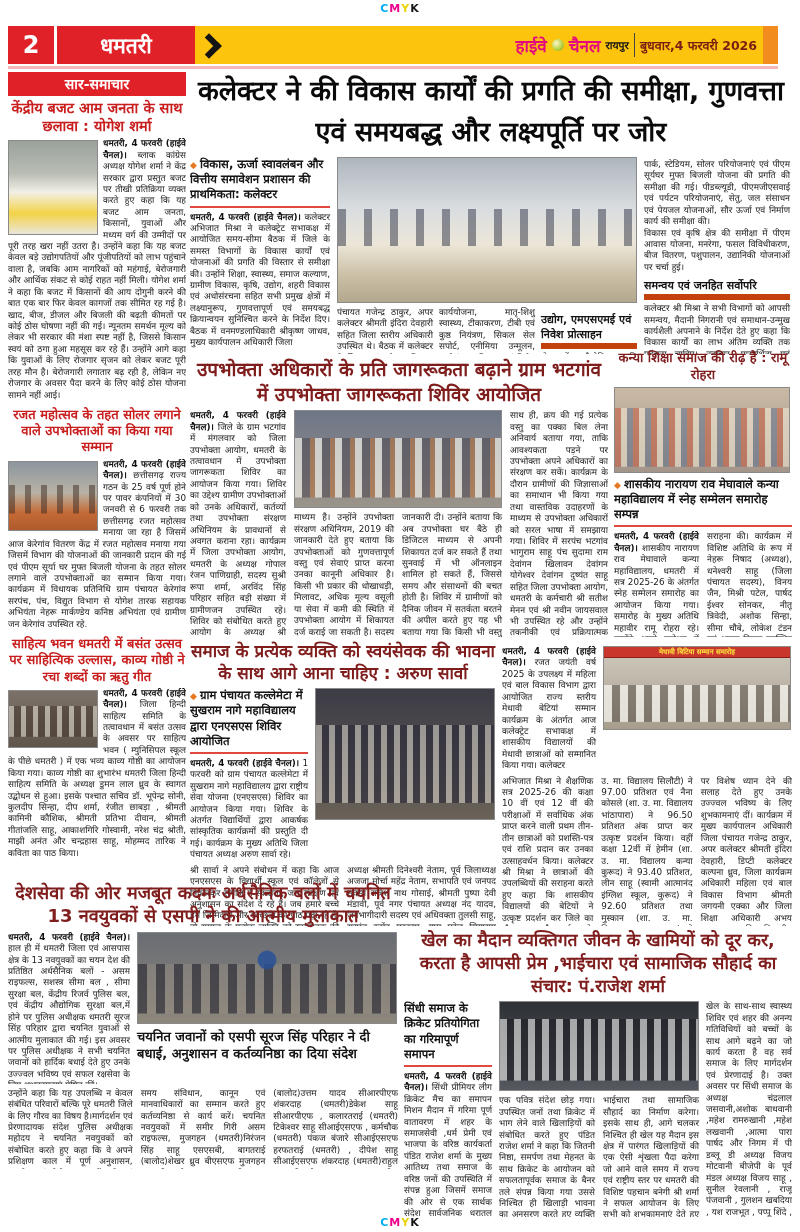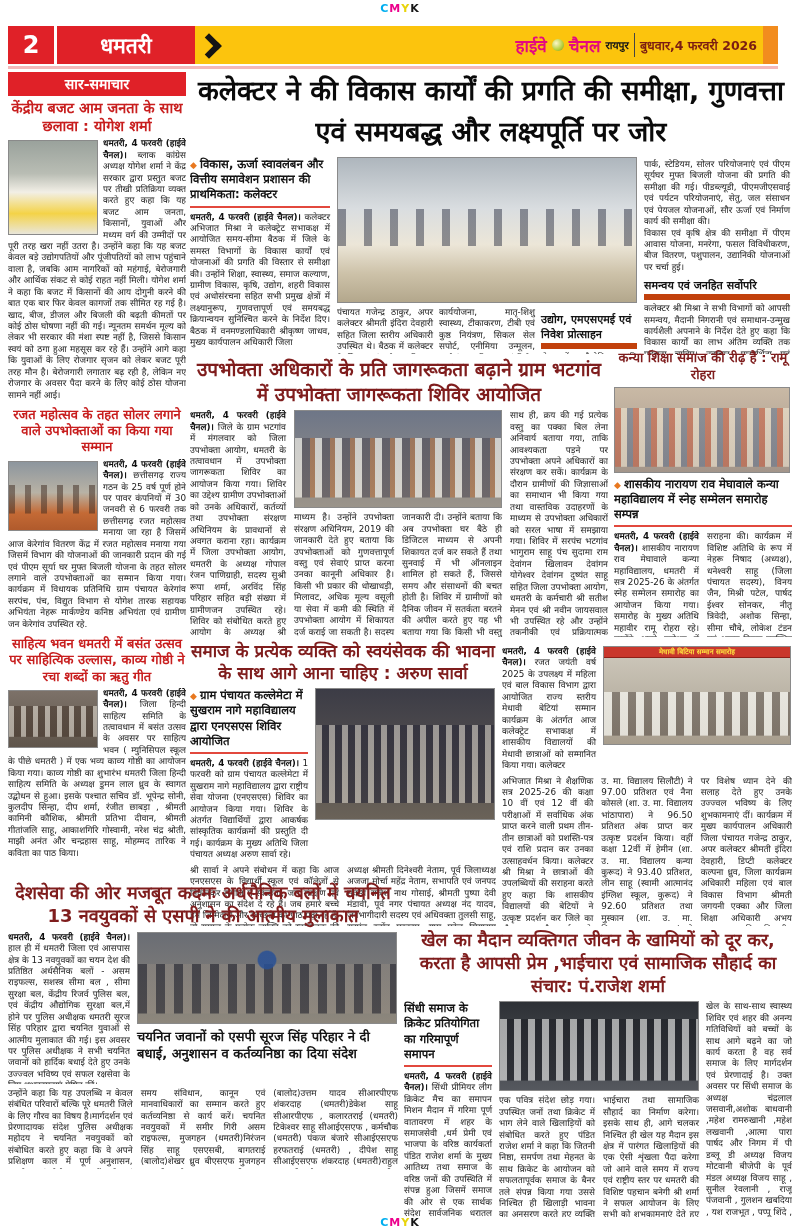--- a/index.html
+++ b/index.html
@@ -175,21 +175,21 @@
         <div class="bt"><b class="dl">धमतरी, 4 फरवरी (हाईवे चैनल)। </b><span>1 फरवरी को ग्राम पंचायत कल्लेमेटा में सुखराम नागे महाविद्यालय द्वारा राष्ट्रीय सेवा योजना (एनएसएस) शिविर का आयोजन किया गया। शिविर के अंतर्गत विद्यार्थियों द्वारा आकर्षक सांस्कृतिक कार्यक्रमों की प्रस्तुति दी गई। कार्यक्रम के मुख्य अतिथि जिला पंचायत अध्यक्ष अरुण सार्वा रहे।</span></div>
       </div>
       <div class="photo ph-nss" style="width:180px;height:132px;"></div>
     </div>
     <div class="cols2 bt">श्री सार्वा ने अपने संबोधन में कहा कि आज एनएसएस के विद्यार्थी स्कूल एवं कॉलेजों से निकलकर समाज में स्वच्छता, जल संरक्षण एवं अनुशासन का संदेश दे रहे हैं। जब हमारे बच्चे हमें जिम्मेदारी और स्वच्छता का पाठ पढ़ा रहे हैं, तो समाज के प्रत्येक व्यक्ति को स्वयंसेवक की भावना के साथ आगे आना चाहिए। कार्यक्रम में जनभागीदारी समिति अध्यक्ष एवं वन सभापति जिला पंचायत सदस्य अजय ध्रुव, नगरी जनपद उपाध्यक्ष हृदय साहू, पूर्व जनपद पंचायत अध्यक्ष श्रीमती दिनेश्वरी नेताम, पूर्व जिलाध्यक्ष अजजा मोर्चा महेंद्र नेताम, सभापति एवं जनपद सदस्य राजेश नाथ गोसाई, श्रीमती पुष्पा देवी मंडावी, पूर्व नगर पंचायत अध्यक्ष नंद यादव, जनभागीदारी सदस्य एवं अधिवक्ता तुलसी साहू, सरपंच रूपेंद मरकाम, ग्राम पटेल सियाराम पटेल, मितानिन श्रीमती यशोदा मंडावी, महाविद्यालय के प्राचार्य अश्वनी ध्रुव, कार्यक्रम प्रभारी आर. आर. मेहरा सहित बड़ी संख्या में ग्रामीणजन उपस्थित रहे।</div>
   </div>
 
   <div class="blk art-medhavi">
     <div class="row" style="gap:7px;margin-top:6px;">
       <div class="bt" style="width:94px;"><b class="dl">धमतरी, 4 फरवरी (हाईवे चैनल)। </b><span>रजत जयंती वर्ष 2025 के उपलक्ष्य में महिला एवं बाल विकास विभाग द्वारा आयोजित राज्य स्तरीय मेधावी बेटियां सम्मान कार्यक्रम के अंतर्गत आज कलेक्ट्रेट सभाकक्ष में शासकीय विद्यालयों की मेधावी छात्राओं को सम्मानित किया गया। कलेक्टर</span></div>
-      <div class="photo ph-medhavi" style="width:188px;height:99px;">
+      <div class="photo ph-medhavi" style="width:188px;height:84px;">
         <div class="ph-banner">मेधावी बिटिया सम्मान समारोह</div>
       </div>
     </div>
     <div class="cols3 bt">अभिजात मिश्रा ने शैक्षणिक सत्र 2025-26 की कक्षा 10 वीं एवं 12 वीं की परीक्षाओं में सर्वाधिक अंक प्राप्त करने वाली प्रथम तीन-तीन छात्राओं को प्रशस्ति-पत्र एवं राशि प्रदान कर उनका उत्साहवर्धन किया। कलेक्टर श्री मिश्रा ने छात्राओं की उपलब्धियों की सराहना करते हुए कहा कि शासकीय विद्यालयों की बेटियों ने उत्कृष्ट प्रदर्शन कर जिले का गौरव बढ़ाया है। कार्यक्रम के दौरान कक्षा 10वीं में मोक्षिका साहू (शा. उ. मा. विद्यालय पचपेड़ी) ने 97.33 प्रतिशत, भूमिका साहू (शा. उ. मा. विद्यालय सिलौटी) ने 97.00 प्रतिशत एवं नैना कोसले (शा. उ. मा. विद्यालय भांठापारा) ने 96.50 प्रतिशत अंक प्राप्त कर उत्कृष्ट प्रदर्शन किया। वहीं कक्षा 12वीं में हेमीन (शा. उ. मा. विद्यालय कन्या कुरूद) ने 93.40 प्रतिशत, लीन साहू (स्वामी आत्मानंद इंग्लिश स्कूल, कुरूद) ने 92.60 प्रतिशत तथा मुस्कान (शा. उ. मा. विद्यालय कन्या कुरूद) ने 91.40 प्रतिशत अंक प्राप्त कर जिले का नाम रोशन किया। कलेक्टर श्री मिश्रा ने छात्राओं को लक्ष्य अध्ययन पर विशेष ध्यान देने की सलाह देते हुए उनके उज्ज्वल भविष्य के लिए शुभकामनाएं दीं। कार्यक्रम में मुख्य कार्यपालन अधिकारी जिला पंचायत गजेन्द्र ठाकुर, अपर कलेक्टर श्रीमती इंदिरा देवहारी, डिप्टी कलेक्टर कल्पना ध्रुव, जिला कार्यक्रम अधिकारी महिला एवं बाल विकास विभाग श्रीमती जगयनी एक्का और जिला शिक्षा अधिकारी अभय जायसवाल सहित विभागीय अधिकारी, शिक्षकगण एवं अभिभावकगण उपस्थित रहे।</div>
   </div>
 
   <div class="blk art-sp">
     <div class="hl-black" style="font-size:18px;">देशसेवा की ओर मजबूत कदमः अर्धसैनिक बलों में चयनित 13 नवयुवकों से एसपी ने की आत्मीय मुलाकात</div>
     <div class="row" style="gap:7px;margin-top:4px;">
       <div class="bt" style="width:122px;height:152px;overflow:hidden;"><b class="dl">धमतरी, 4 फरवरी (हाईवे चैनल)। </b><span>हाल ही में धमतरी जिला एवं आसपास क्षेत्र के 13 नवयुवकों का चयन देश की प्रतिष्ठित अर्धसैनिक बलों - असम राइफल्स, सशस्त्र सीमा बल , सीमा सुरक्षा बल, केंद्रीय रिजर्व पुलिस बल, एवं केंद्रीय औद्योगिक सुरक्षा बल,में होने पर पुलिस अधीक्षक धमतरी सूरज सिंह परिहार द्वारा चयनित युवाओं से आत्मीय मुलाकात की गई। इस अवसर पर पुलिस अधीक्षक ने सभी चयनित जवानों को हार्दिक बधाई देते हुए उनके उज्ज्वल भविष्य एवं सफल रक्षसेवा के लिए शुभकामनाएं प्रेषित कीं।</span></div>

